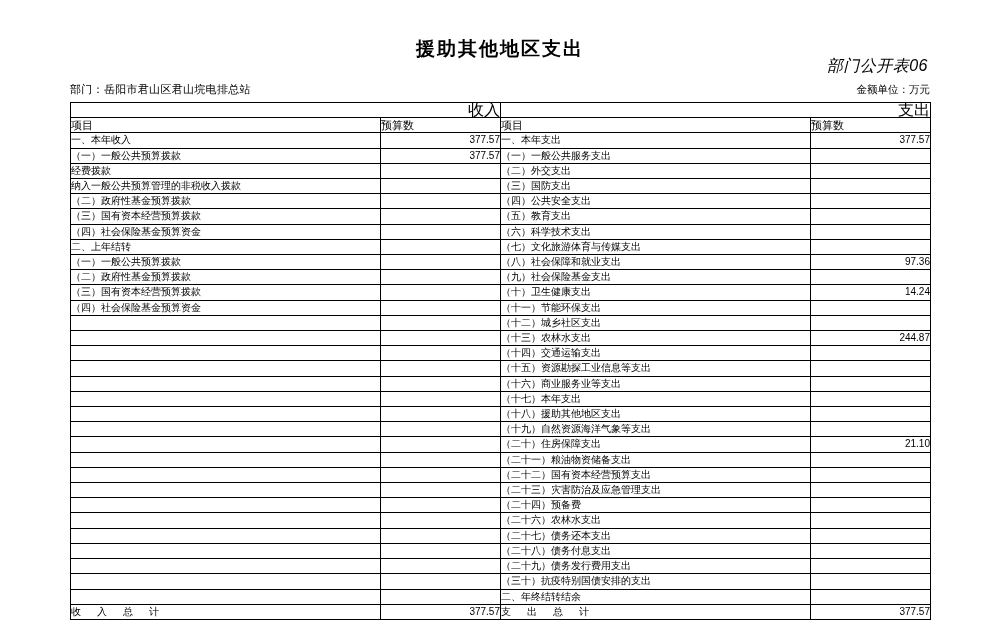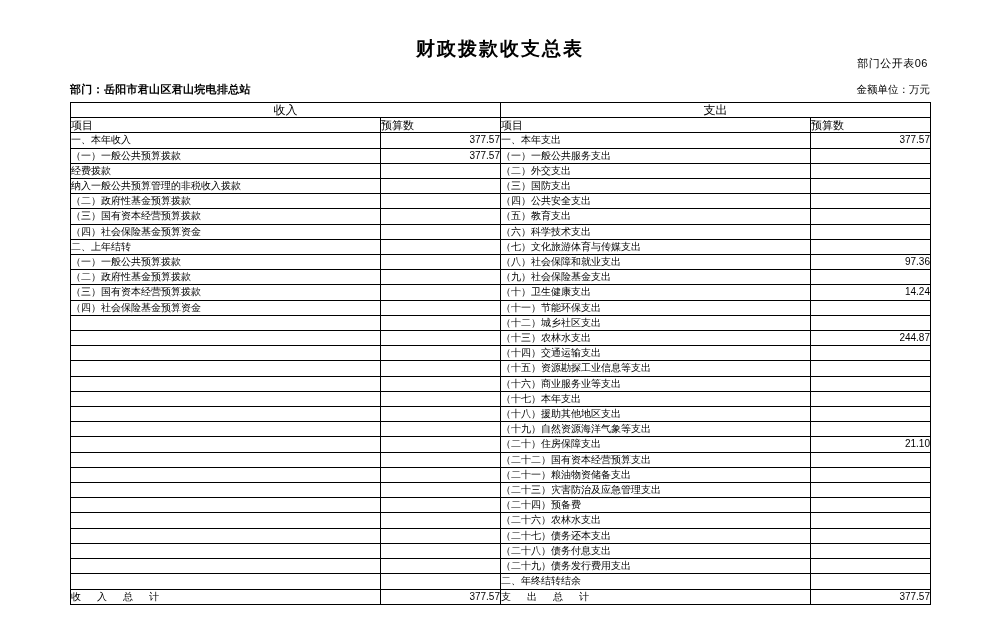--- a/index.html
+++ b/index.html
@@ -19,41 +19,42 @@
     position: relative;
     width: 1000px;
     height: 635px;
     box-sizing: border-box;
     padding: 0 70px;
   }
   .topright {
     position: absolute;
     top: 20px;
     right: 72px;
-    font-size: 11px;
+    font-size: 16px;
     letter-spacing: 0.5px;
+    font-style: italic;
   }
   .doc-title {
     text-align: center;
     font-size: 19px;
     font-weight: bold;
     letter-spacing: 2px;
     margin-top: 36px;
     margin-bottom: 0;
   }
   .meta-row {
     display: flex;
     justify-content: space-between;
     align-items: flex-end;
     margin-top: 20px;
     margin-bottom: 5px;
     font-size: 10.5px;
   }
   .meta-left {
-    font-weight: bold;
+    font-weight: normal;
     font-size: 11px;
     letter-spacing: 0.3px;
     text-align: right;
   }
   .meta-right {
     font-size: 10.5px;
   }
   table.budget {
     border-collapse: collapse;
     width: 860px;
@@ -62,24 +63,24 @@
   }
   table.budget td, table.budget th {
     border: 1px solid #000000;
     padding: 0;
     height: 14.2px;
     line-height: 14.2px;
     font-weight: normal;
     vertical-align: middle;
   }
   .hdr-group {
-    text-align: center;
+    text-align: right;
     height: 22px;
     line-height: 22px;
-    font-size: 12px;
+    font-size: 16px;
   }
   .hdr-col {
     text-align: left;
     height: 20px;
     line-height: 20px;
     font-size: 11px;
   }
   .lbl {
     text-align: left;
     padding-left: 6px;
@@ -109,21 +110,21 @@
   col.c3 { width: 310px; }
   col.c4 { width: 120px; }
 </style>
 </head>
 <body>
 
 <div class="page">
 
   <div class="topright">部门公开表06</div>
 
-  <div class="doc-title">财政拨款收支总表</div>
+  <div class="doc-title">援助其他地区支出</div>
 
   <div class="meta-row">
     <div class="meta-left">部门：岳阳市君山区君山垸电排总站</div>
     <div class="meta-right">金额单位：万元</div>
   </div>
 
   <table class="budget">
     <colgroup>
       <col class="c1">
         <col class="c2">
@@ -265,32 +266,32 @@
         </tr>
         <tr>
           <td class="lbl indent1"></td>
           <td class="num"></td>
           <td class="lbl indent1">（二十）住房保障支出</td>
           <td class="num">21.10</td>
         </tr>
         <tr>
           <td class="lbl indent1"></td>
           <td class="num"></td>
+          <td class="lbl indent1">（二十一）粮油物资储备支出</td>
+          <td class="num"></td>
+        </tr>
+        <tr>
+          <td class="lbl indent1"></td>
+          <td class="num"></td>
           <td class="lbl indent1">（二十二）国有资本经营预算支出</td>
           <td class="num"></td>
         </tr>
         <tr>
           <td class="lbl indent1"></td>
           <td class="num"></td>
-          <td class="lbl indent1">（二十一）粮油物资储备支出</td>
-          <td class="num"></td>
-        </tr>
-        <tr>
-          <td class="lbl indent1"></td>
-          <td class="num"></td>
           <td class="lbl indent1">（二十三）灾害防治及应急管理支出</td>
           <td class="num"></td>
         </tr>
         <tr>
           <td class="lbl indent1"></td>
           <td class="num"></td>
           <td class="lbl indent1">（二十四）预备费</td>
           <td class="num"></td>
         </tr>
         <tr>
@@ -308,20 +309,26 @@
         <tr>
           <td class="lbl indent1"></td>
           <td class="num"></td>
           <td class="lbl indent1">（二十八）债务付息支出</td>
           <td class="num"></td>
         </tr>
         <tr>
           <td class="lbl indent1"></td>
           <td class="num"></td>
           <td class="lbl indent1">（二十九）债务发行费用支出</td>
+          <td class="num"></td>
+        </tr>
+        <tr>
+          <td class="lbl indent1"></td>
+          <td class="num"></td>
+          <td class="lbl indent1">（三十）抗疫特别国债安排的支出</td>
           <td class="num"></td>
         </tr>
         <tr>
           <td class="lbl indent1"></td>
           <td class="num"></td>
           <td class="lbl indent1">二、年终结转结余</td>
           <td class="num"></td>
         </tr>
       </tbody>
     <tfoot>

